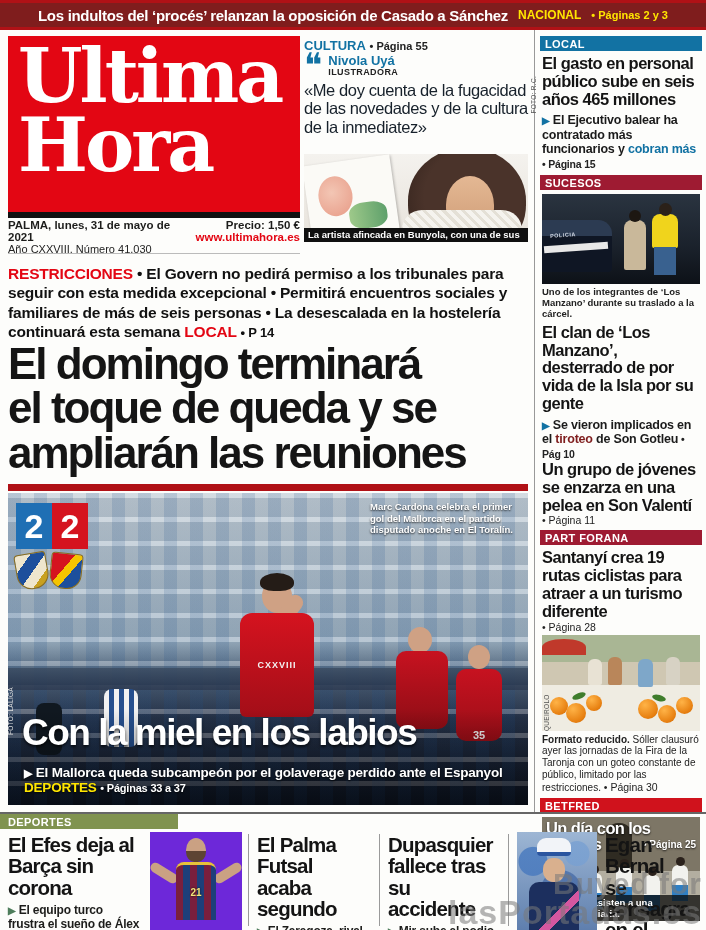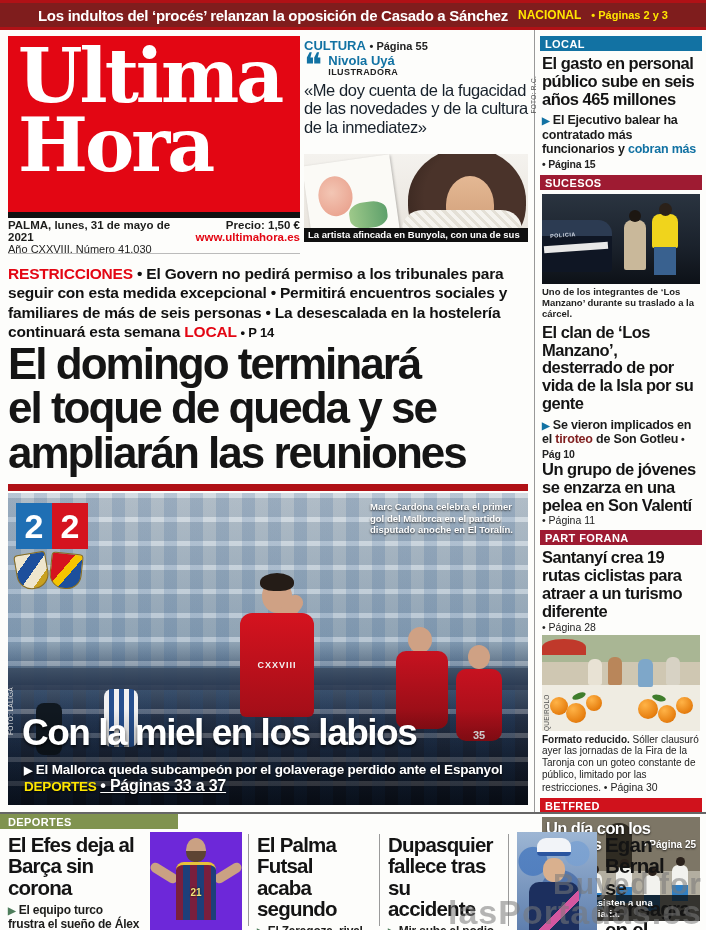--- a/index.html
+++ b/index.html
@@ -120,21 +120,21 @@
   .mp-caption{ position:absolute; right:6px; top:8px; width:152px; color:#fff;
       font-size:9.5px; font-weight:bold; line-height:1.2; text-shadow:0 1px 2px rgba(0,0,0,.8);}
   .mp-shade{ position:absolute; left:0; right:0; bottom:0; height:96px;
       background:linear-gradient(180deg, rgba(0,0,0,0), rgba(0,0,0,.55)); }
   .mp-title{ position:absolute; left:14px; bottom:51px; color:#fff; font-weight:bold;
       font-size:37px; letter-spacing:-1.5px; text-shadow:0 2px 3px rgba(0,0,0,.7);}
   .mp-sub{ position:absolute; left:16px; bottom:10px; right:6px; color:#fff; font-weight:bold; font-size:13.5px;
       text-shadow:0 1px 2px rgba(0,0,0,.8); letter-spacing:-.2px;}
   .mp-sub .arr{ font-size:11px; }
   .mp-sub .dep{ color:#ffe600; }
-  .mp-sub .pgs{ font-size:16px;text-decoration:underline; }
+  .mp-sub .pgs{ font-size:11px; }
   .mp-cred{ left:-1px; bottom:70px; color:#ddd; }
 
   
   .rail-bar{ color:#fff; font-weight:bold; font-size:11px; letter-spacing:.4px;
       padding:2px 5px 1px; margin:4px -2px 4px -2px; }
   .bar-blue{ background:#1272a3; }
   .bar-maroon{ background:#9e1b32; }
   .bar-red{ background:#d0121c; }
   .rail-headline{ font-weight:bold; font-size:16.5px; line-height:1.08; letter-spacing:-.5px; color:#141414; }
   .rail-sub{ font-size:12.5px; font-weight:bold; line-height:1.15; margin-top:5px; color:#1b1b1b; letter-spacing:-.2px;}

